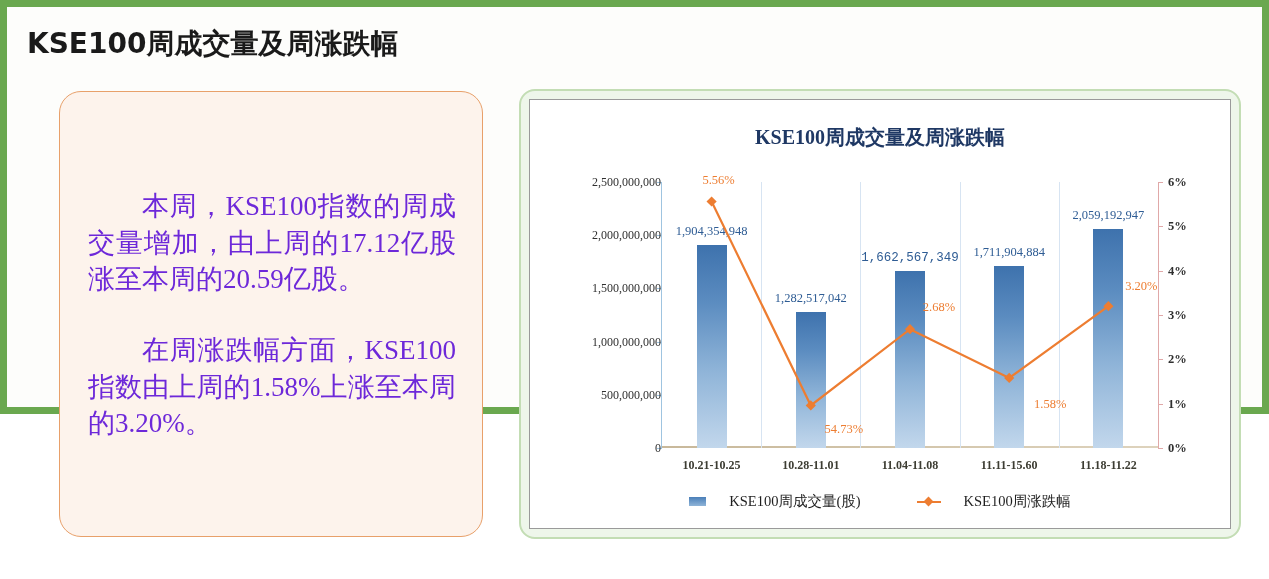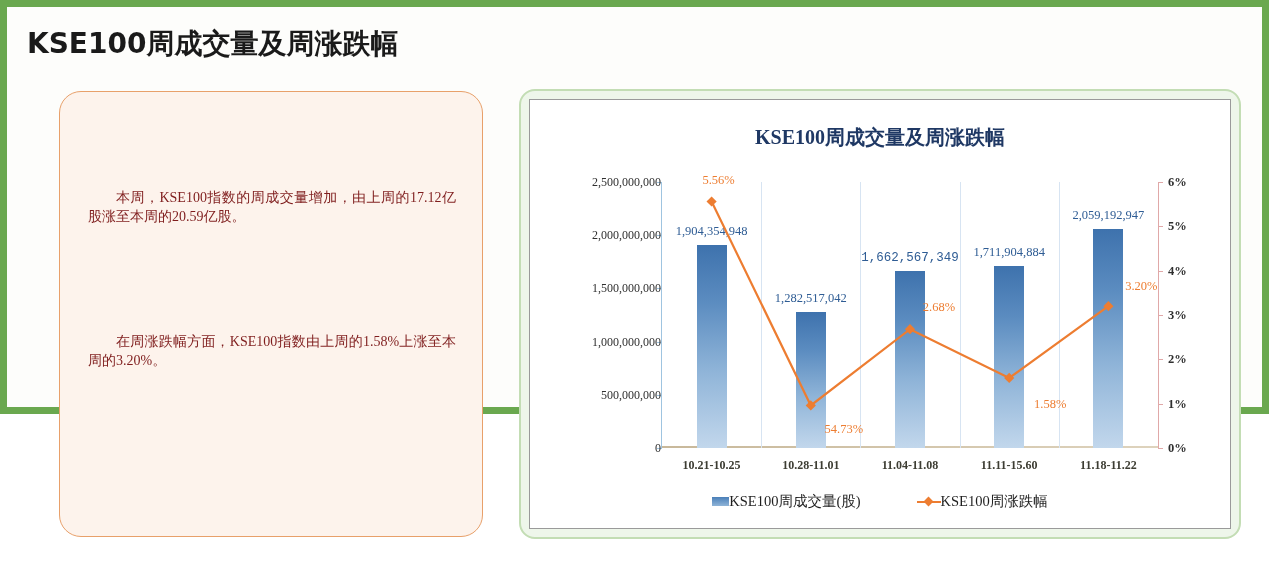--- a/index.html
+++ b/index.html
@@ -27,22 +27,22 @@
   
   .text-card{
     position:absolute;left:52px;top:84px;width:424px;height:446px;
     box-sizing:border-box;
     background:#fdf3ec;
     border:1.6px solid #e8a06a;
     border-radius:22px;
   }
   .text-card .para{
     font-family:"Liberation Serif",serif;
-    font-size:14px;
-    color:#7f1d1d;
+    font-size:27px;
+    color:#6d28d9;
     line-height:1.36;
     text-align:justify;
     text-justify:inter-ideograph;
   }
   .para-1{
     position:absolute;left:28px;top:96px;width:368px;
     text-indent:2em;
   }
   .para-2{
     position:absolute;left:28px;top:240px;width:368px;
@@ -125,21 +125,21 @@
     font-family:"Liberation Serif",serif;
     font-weight:bold;font-size:12px;color:#3d3d33;white-space:nowrap;
   }
   .line-svg{position:absolute;inset:0;overflow:visible;}
   
   .legend{
     position:absolute;left:0;right:0;top:392px;
     display:flex;justify-content:center;gap:56px;
     font-family:"Liberation Serif",serif;font-size:14.5px;color:#1f1f1f;
   }
-  .legend-item{display:flex;align-items:center;gap:0;white-space:nowrap;}
+  .legend-item{display:flex;align-items:center;gap:23px;white-space:nowrap;}
   .swatch-bar{width:17px;height:9px;background:linear-gradient(to bottom,#4a7fb8,#8fb4d8);}
   .swatch-line{position:relative;width:24px;height:10px;}
   .swatch-line .ln{position:absolute;top:4px;left:0;width:24px;height:2px;background:#ed7d31;}
   .swatch-line .mk{position:absolute;top:1.5px;left:8px;width:7px;height:7px;background:#ed7d31;transform:rotate(45deg);}
 </style>
 </head>
 <body>
 
 <div class="slide">
 

